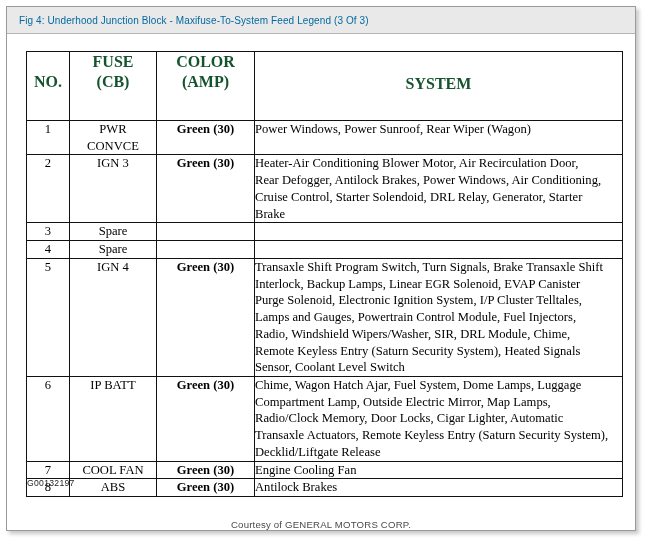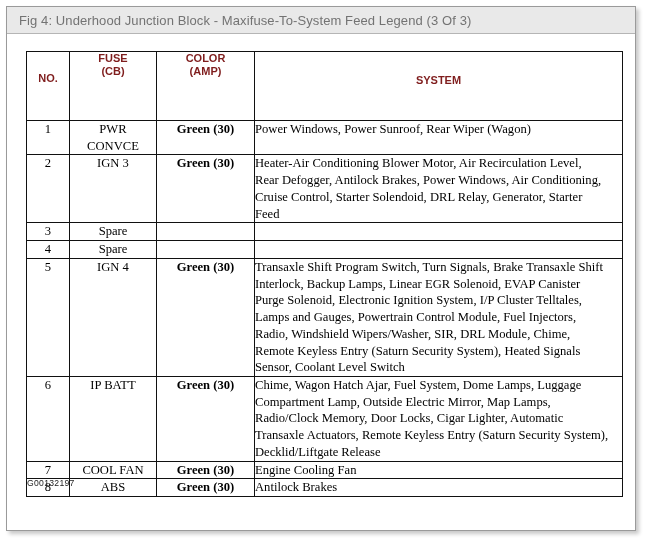--- a/index.html
+++ b/index.html
@@ -42,22 +42,22 @@
     top: 0;
     right: 0;
     height: 27px;
     background: #e9e9e9;
     border-bottom: 1px solid #b5b5b5;
     box-sizing: border-box;
     display: flex;
     align-items: center;
   }
   .title-text {
-    font-size: 13px;
-    color: #737373;
+    font-size: 10px;
+    color: #0369a1;
     padding-left: 12px;
     letter-spacing: 0.1px;
     white-space: nowrap;
   }
 
   
   .figure-body {
     position: absolute;
     left: 0;
     top: 27px;
@@ -85,24 +85,24 @@
 
   
   col.c-no     { width: 43px; }
   col.c-fuse   { width: 87px; }
   col.c-color  { width: 98px; }
   col.c-system { width: 368px; }
 
   
   .hdr-cell {
     text-align: center;
-    font-family: Liberation Sans, sans-serif;
+    font-family: Liberation Serif, serif;
     font-weight: bold;
-    font-size: 11px;
-    color: #7f1d1d;
+    font-size: 16px;
+    color: #14532d;
     padding: 7px 2px 8px 2px;
     line-height: 1.22;
     vertical-align: middle;
     height: 46px;
   }
   .hdr-cell .ln { display: block; }
   .hdr-cell.hdr-no { padding-top: 20px; vertical-align: top; }
   .hdr-cell.hdr-system { padding-top: 22px; vertical-align: top; }
 
   
@@ -208,24 +208,24 @@
                 <span class="ln">Power Windows, Power Sunroof, Rear Wiper (Wagon)</span>
               </td>
             </tr>
             <tr>
               <td class="cell cell-no">2</td>
               <td class="cell cell-fuse">
                 <span class="ln">IGN 3</span>
               </td>
               <td class="cell cell-color">Green (30)</td>
               <td class="cell cell-system">
-                <span class="ln">Heater-Air Conditioning Blower Motor, Air Recirculation Level,</span>
+                <span class="ln">Heater-Air Conditioning Blower Motor, Air Recirculation Door,</span>
                 <span class="ln">Rear Defogger, Antilock Brakes, Power Windows, Air Conditioning,</span>
                 <span class="ln">Cruise Control, Starter Solendoid, DRL Relay, Generator, Starter</span>
-                <span class="ln">Feed</span>
+                <span class="ln">Brake</span>
               </td>
             </tr>
             <tr>
               <td class="cell cell-no">3</td>
               <td class="cell cell-fuse">
                 <span class="ln">Spare</span>
               </td>
               <td class="cell cell-color"></td>
               <td class="cell cell-system">
                 <span class="ln">&nbsp;</span>
@@ -289,16 +289,17 @@
               <td class="cell cell-color">Green (30)</td>
               <td class="cell cell-system">
                 <span class="ln">Antilock Brakes</span>
               </td>
             </tr>
           </tbody>
       </table>
 
       <div class="fig-code">G00132197</div>
 
+      <div class="courtesy">Courtesy of GENERAL MOTORS CORP.</div>
 
     </div>
   </div>
 </div>
 
 </body></html>

